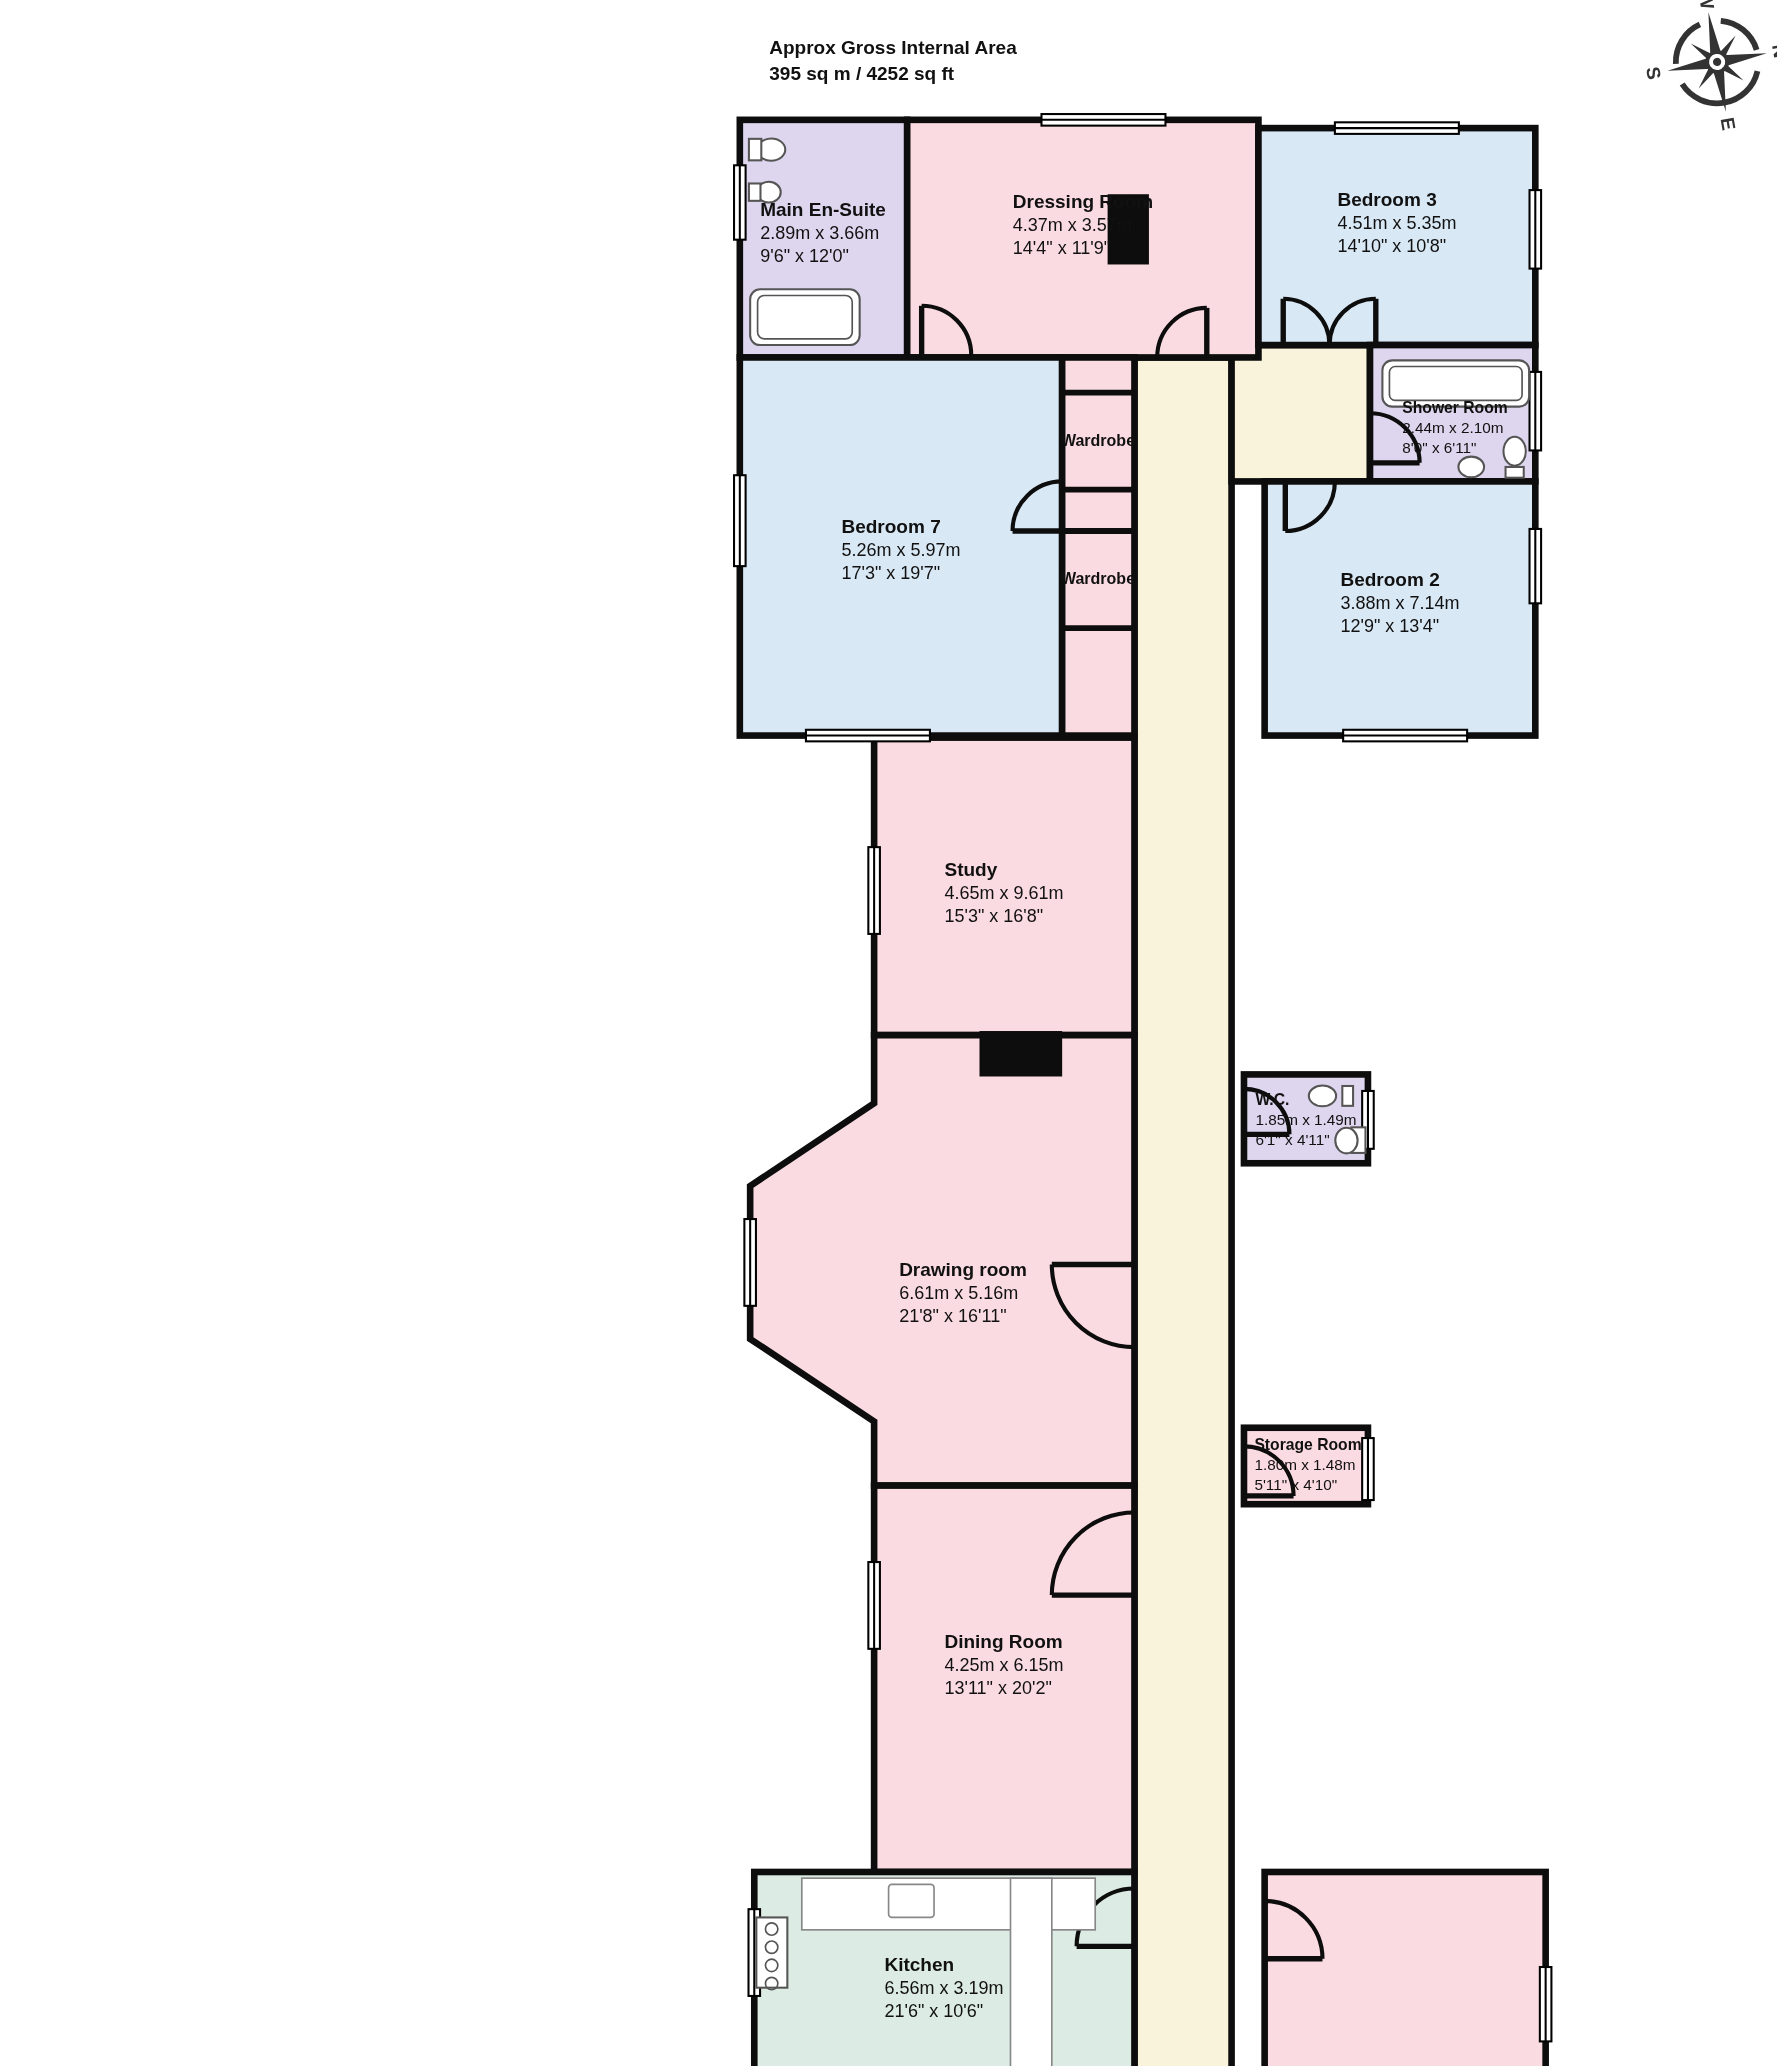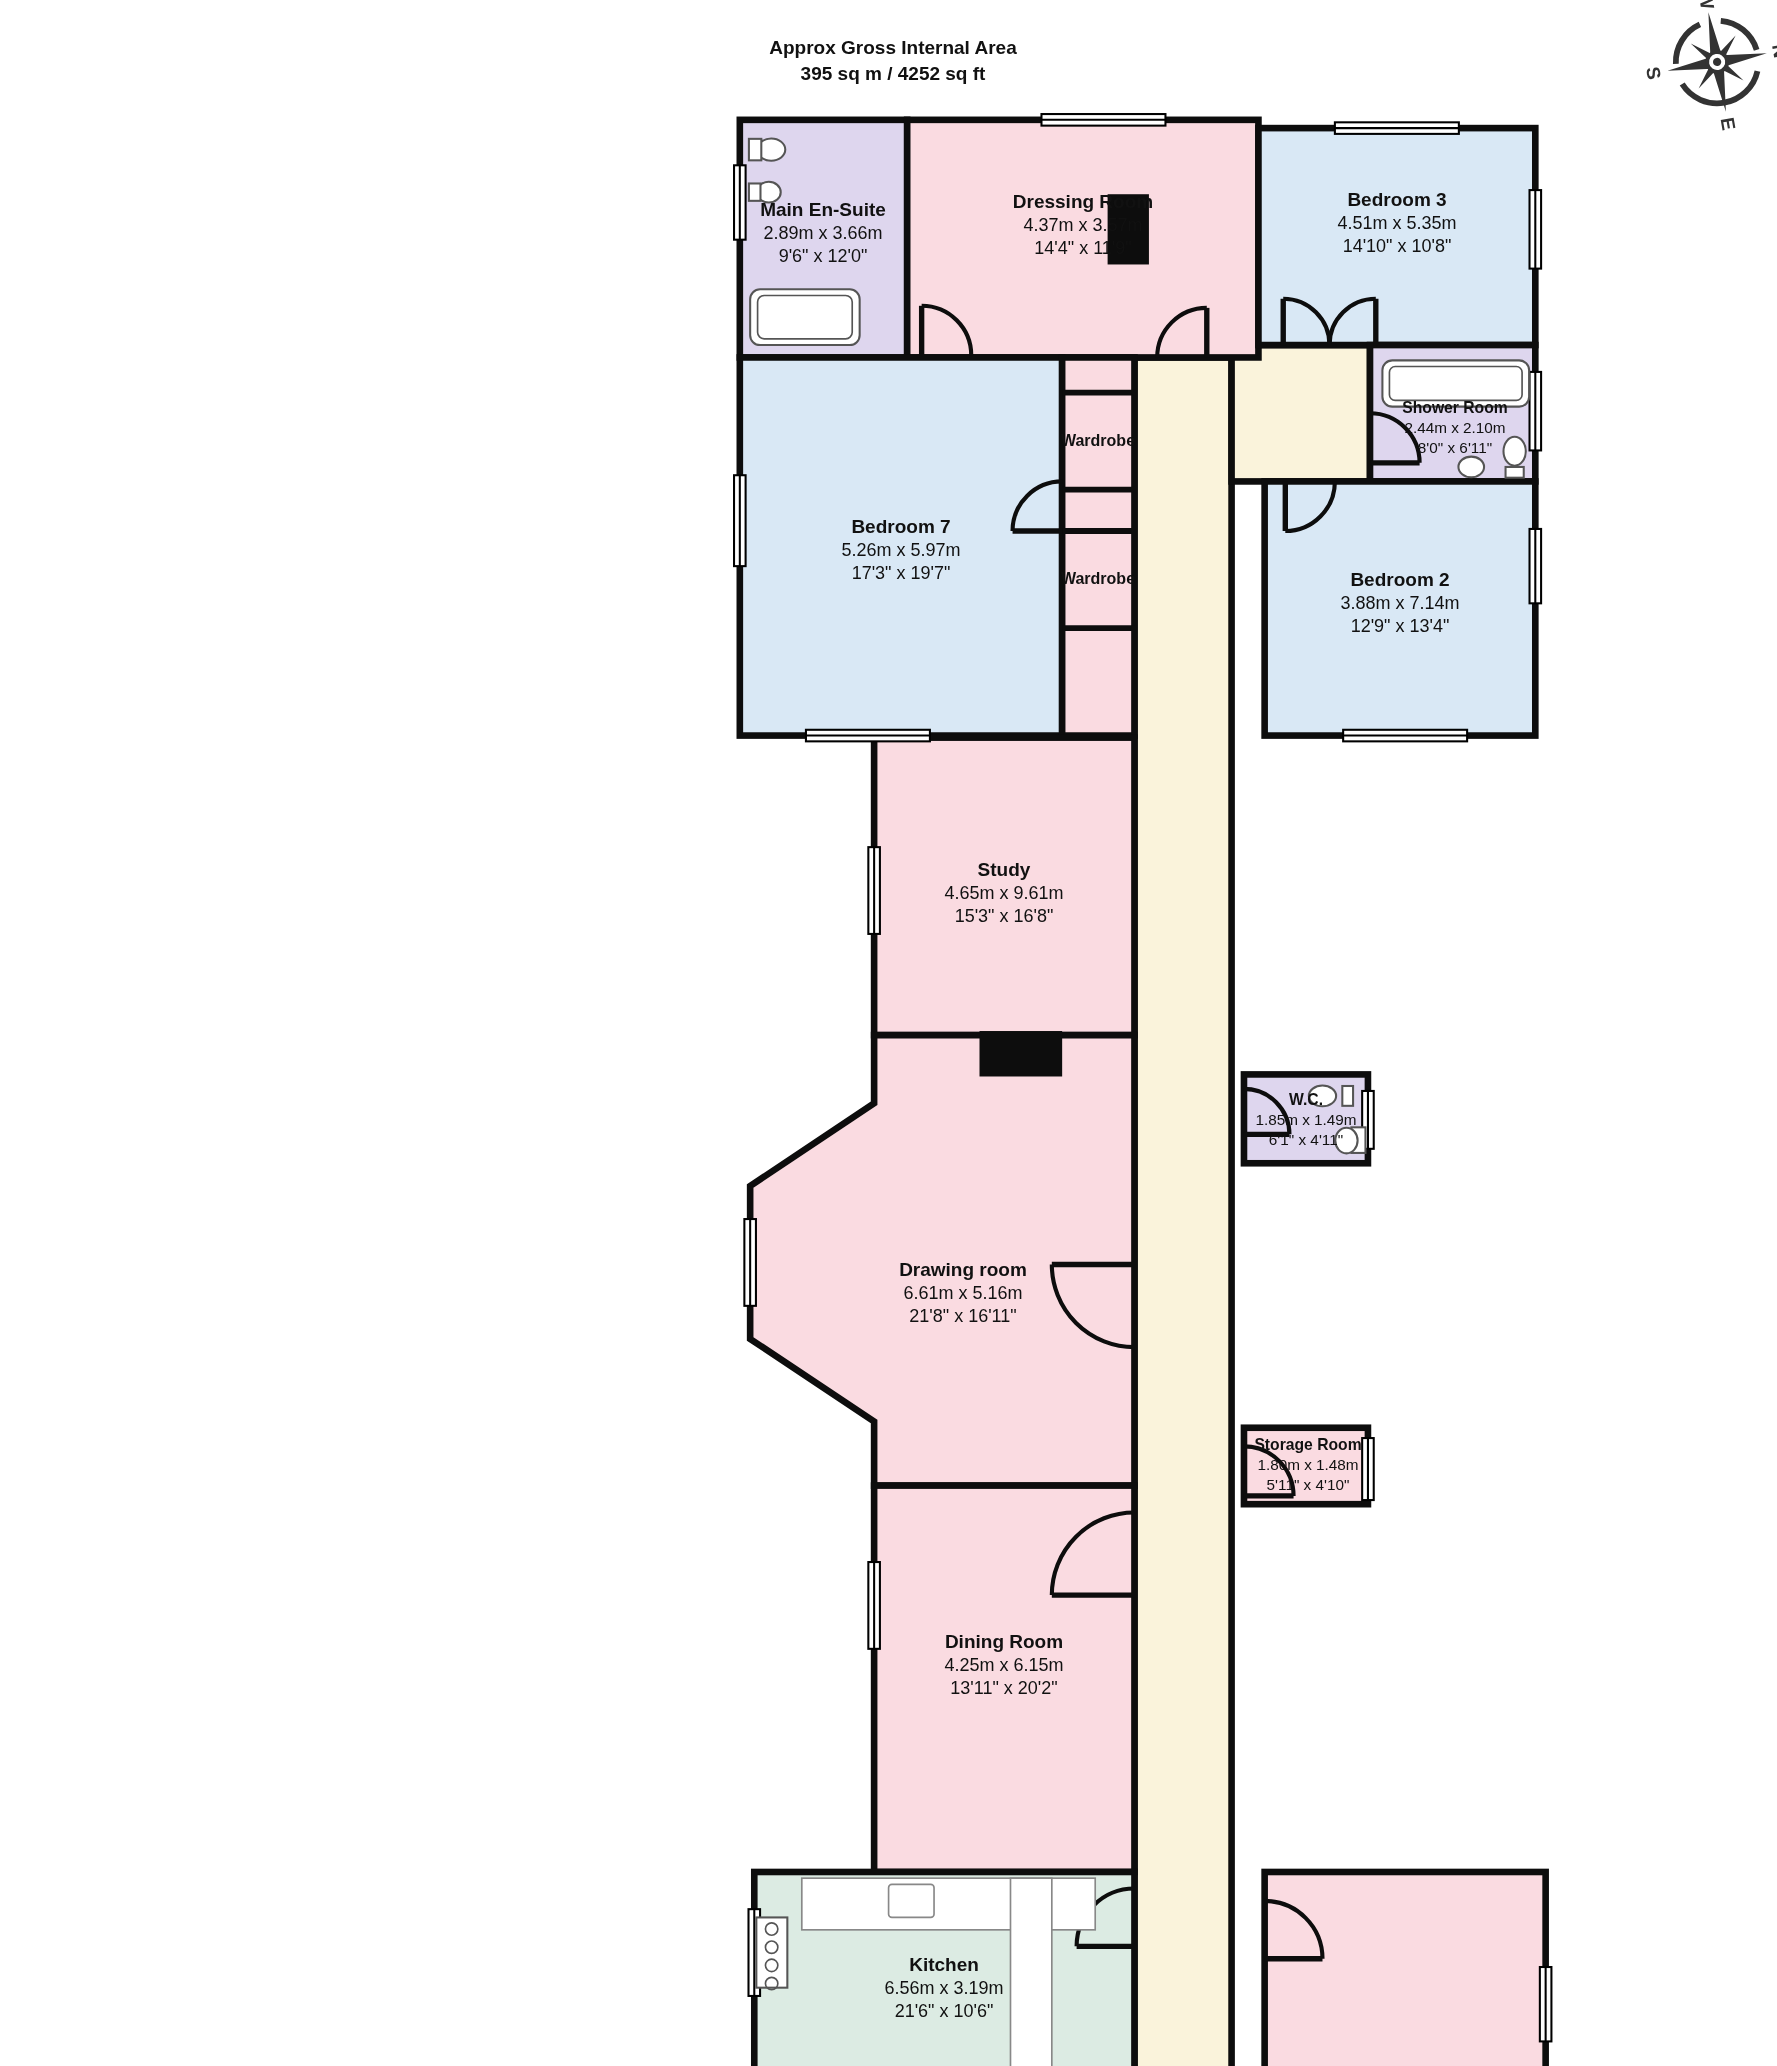--- a/index.html
+++ b/index.html
@@ -14,29 +14,29 @@
   .door{stroke:#0d0d0d;stroke-width:10;fill:none;}
   .leaf{stroke:#0d0d0d;stroke-width:13;fill:none;}
   .win{fill:#ffffff;stroke:#000;stroke-width:5;}
   .winline{stroke:#000;stroke-width:5;}
   .fixture{fill:#ffffff;stroke:#555;stroke-width:5;}
   .fixline{stroke:#555;stroke-width:4;fill:none;}
   .counter{fill:#ffffff;stroke:#888;stroke-width:4;}
   .stairs{fill:#ffffff;stroke:#0d0d0d;stroke-width:9;}
   .stairline{stroke:#0d0d0d;stroke-width:6;}
   .solid{fill:#0d0d0d;}
-  .room-label{position:absolute;transform:translate(-50%,-50%);text-align:center;white-space:nowrap;}
+  .room-label{position:absolute;transform:translate(-50%,-50%);white-space:nowrap;}
   .rname{font-weight:bold;font-size:19px;line-height:1.28;}
   .rdim{font-size:18px;line-height:1.28;}
   .small .rname{font-size:15.7px;}
   .small .rdim{font-size:15.3px;}
   .tiny .rname{font-size:16px;}
   .barname .rname{font-size:15px;}
   .plan-title{position:absolute;left:893px;top:35px;transform:translateX(-50%);
-    text-align:center;font-weight:bold;font-size:19px;line-height:1.35;}
+    font-weight:bold;font-size:19px;line-height:1.35;}
   .compass-letter{font-size:46px;font-weight:bold;fill:#333;}
 </style>
 </head>
 <body>
 
 <div class="plan">
 
 <svg class="plan-svg" width="1778" height="2653" viewBox="0 0 4302 6420">
 
   <g>

